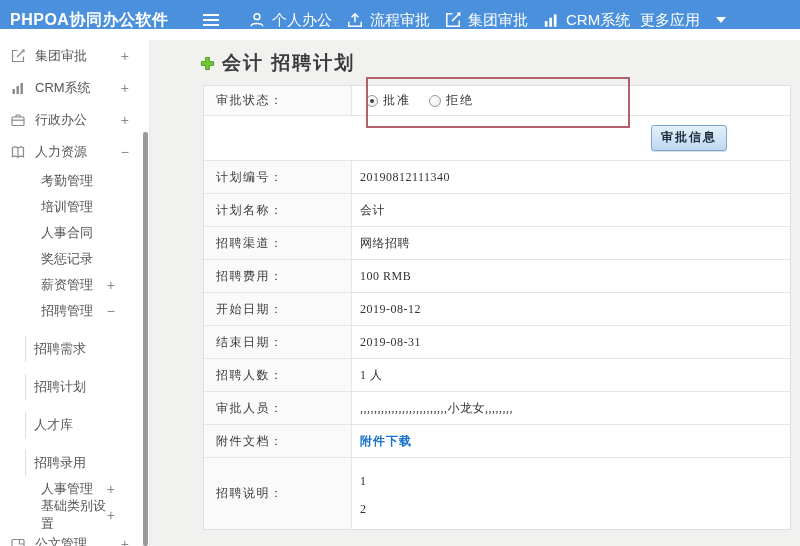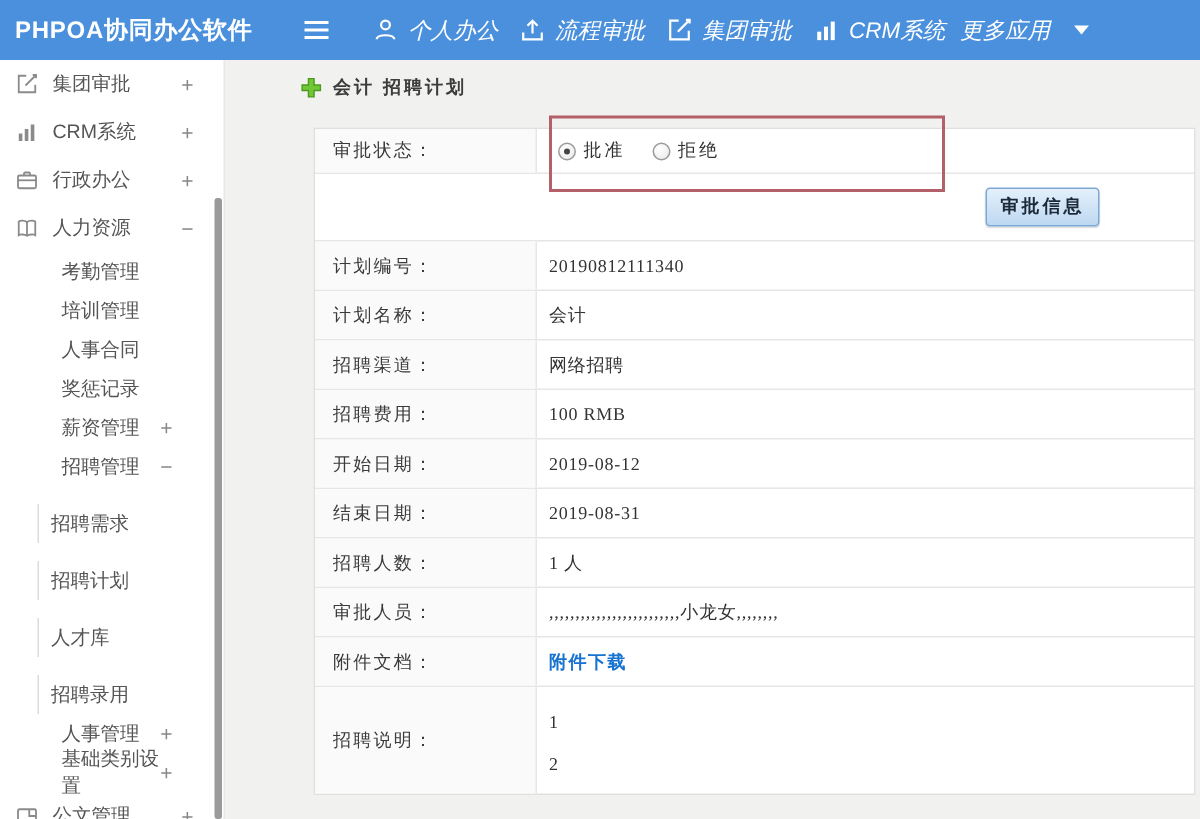--- a/index.html
+++ b/index.html
@@ -1,26 +1,26 @@
 <!DOCTYPE html>
 <html><head>
 <meta charset="utf-8">
 <style>
   * { margin:0; padding:0; box-sizing:border-box; }
   html,body { width:800px; height:546px; overflow:hidden; background:#fff;
               font-family:"Liberation Sans", sans-serif; }
   .page { position:relative; width:800px; height:546px; }
 
   
-  .topbar { position:absolute; left:0; top:0; width:800px; height:40px;
+  .topbar { position:absolute; left:0; top:0; width:800px; height:29px;
             background:#4a90dc; display:flex; align-items:center; color:#fff; }
   .brand { position:absolute; left:10px; top:0; height:40px; display:flex; align-items:center;
            font-size:16px; font-weight:bold; letter-spacing:.5px; }
   .hamburger { position:absolute; left:202px; top:12px; width:18px; height:16px; cursor:pointer; }
-  .topnav { position:absolute; left:248px; top:0; height:40px; display:flex; align-items:center;font-style:italic; }
+  .topnav { position:absolute; left:248px; top:0; height:40px; display:flex; align-items:center; }
   .topnav .navitem { width:98px; display:flex; align-items:center; font-size:15px; cursor:pointer; }
   .topnav .navitem .nicon { width:18px; height:18px; margin-right:6px; display:inline-flex; }
   .topnav .navitem.noicon { width:auto; }
   .caret { width:0; height:0; border-left:5px solid transparent; border-right:5px solid transparent;
            border-top:6px solid #fff; margin-left:16px; }
 
   
   .sidebar { position:absolute; left:0; top:40px; width:150px; height:506px; background:#fff;
              border-right:1px solid #e8e8e8; }
   .side-scroll { position:absolute; right:1px; top:92px; width:5px; height:414px;
@@ -32,23 +32,23 @@
   .sitem.l3::before { content:""; position:absolute; left:25px; top:0; bottom:0; width:1px; background:#dcdcdc; }
   .sitem .sicon { width:16px; height:16px; margin-right:9px; display:inline-flex; color:#8a8a8a; }
   .expander { margin-left:auto; color:#888; font-size:14px; font-weight:normal; }
   .sitem.l1 .expander { margin-right:20px; }
   .sitem.l2 .expander { margin-right:34px; }
 
   
   .main { position:absolute; left:150px; top:40px; width:650px; height:506px; background:#f1f1ef; }
   .crumb { position:absolute; left:50px; top:10px; display:flex; align-items:center; }
   .crumb .plus { width:15px; height:15px; margin-right:7px; display:inline-flex; }
-  .crumb .ctitle { font-size:12px; font-weight:bold; color:#3c3c3c; letter-spacing:2px; }
-
-  .formtable { position:absolute; left:59px; top:45px; width:588px; background:#fff;
+  .crumb .ctitle { font-size:19px; font-weight:bold; color:#3c3c3c; letter-spacing:2px; }
+
+  .formtable { position:absolute; left:53px; top:45px; width:588px; background:#fff;
                border:1px solid #e0e0e0; font-family:"Liberation Serif", serif; font-size:12px; color:#333; }
   .frow { display:flex; border-bottom:1px solid #e6e6e6; }
   .frow:last-child { border-bottom:none; }
   .fl { width:148px; background:#fafafa; border-right:1px solid #e6e6e6;
         display:flex; align-items:center; padding-left:12px; letter-spacing:1.5px; color:#3a3a3a; }
   .fv { flex:1; display:flex; align-items:center; padding-left:8px; letter-spacing:.5px; }
   .r-status { height:30px; }
   .r-btn { height:45px; justify-content:flex-end; align-items:center; padding-right:63px; }
   .r-data { height:33px; }
   .r-desc { height:71px; }

